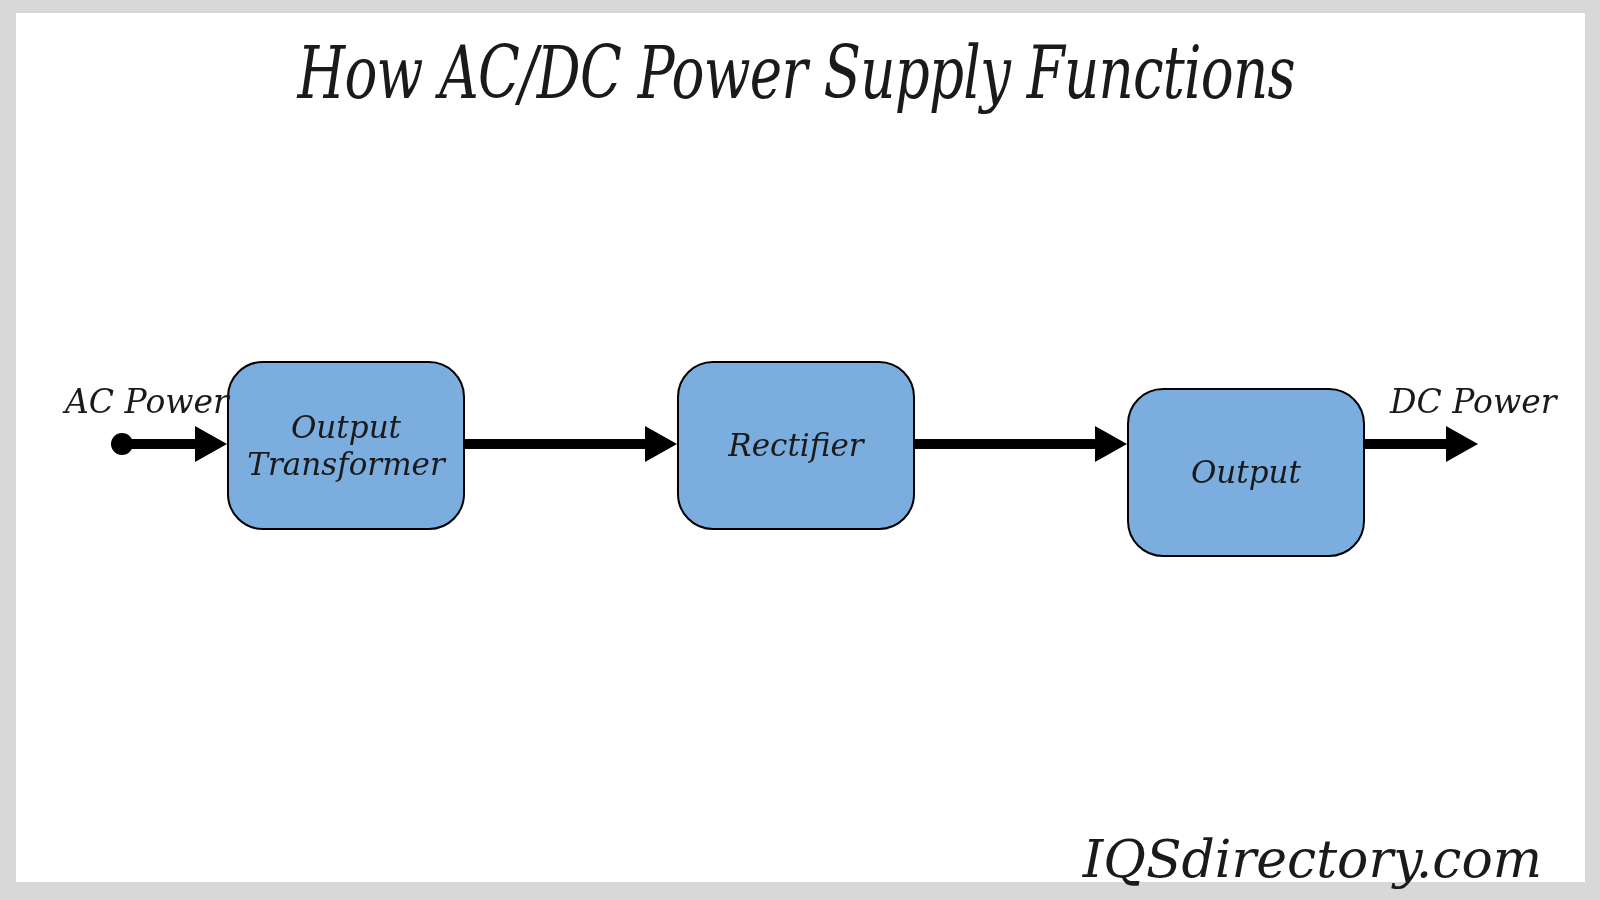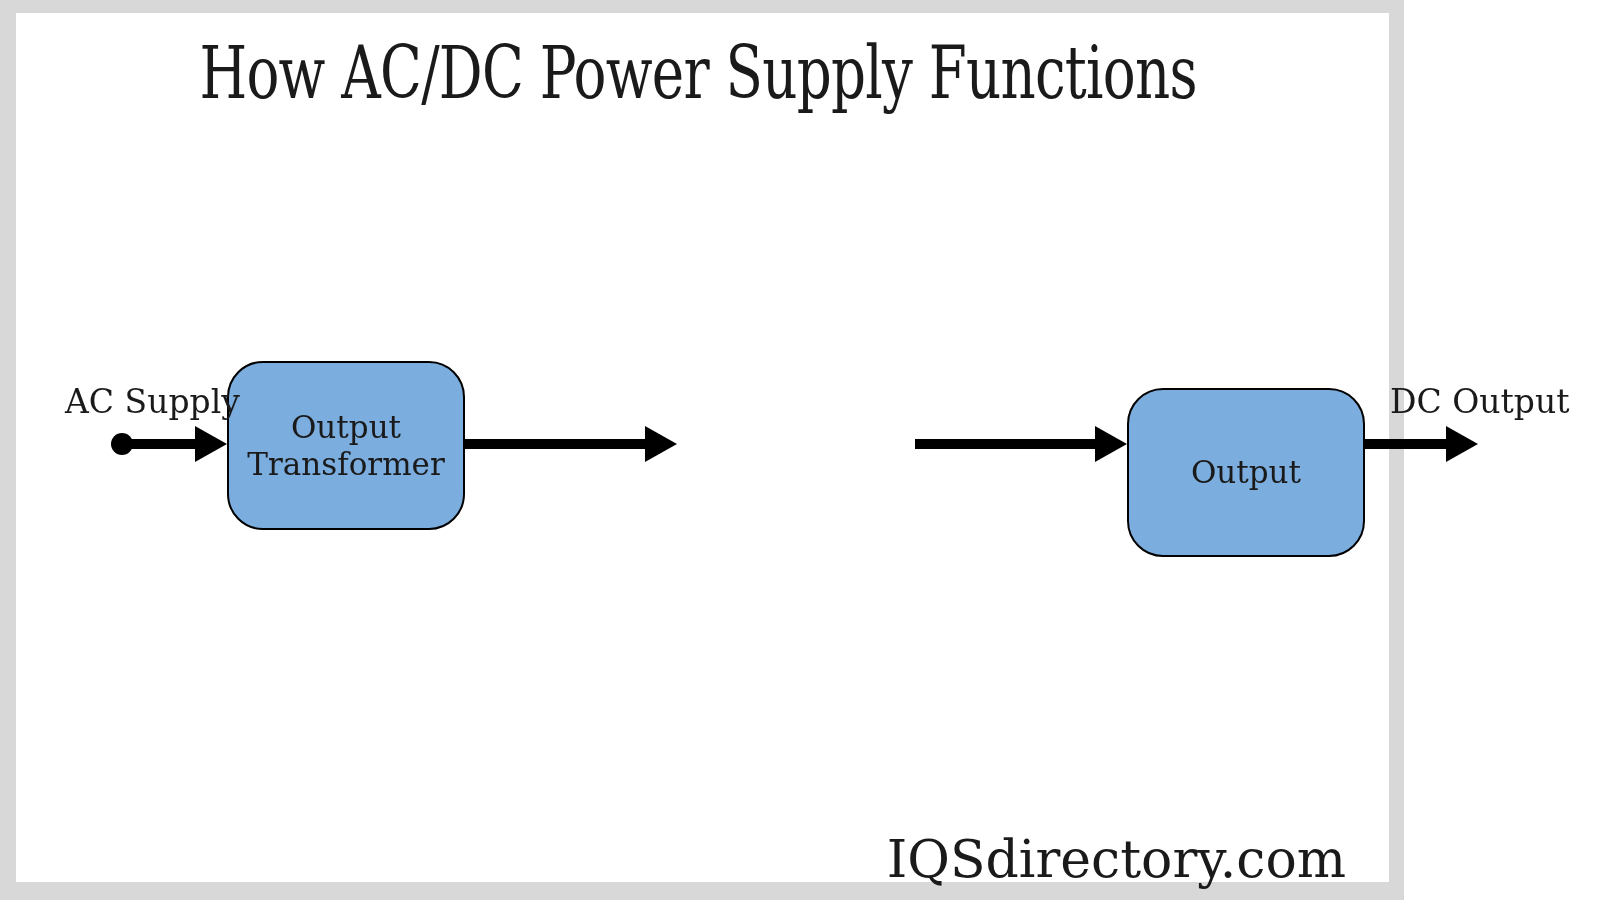--- a/index.html
+++ b/index.html
@@ -12,22 +12,23 @@
   }
   * { margin: 0; padding: 0; box-sizing: border-box; }
   html, body {
     width: 1600px; height: 900px;
     overflow: hidden;
     font-family: "DejaVu Serif", "Liberation Serif", serif;
   }
   .frame {
     position: absolute;
     inset: 0;
-    width: 1404px; height: 900px;
+    width: 1600px; height: 900px;
     background: var(--frame);
+    font-style: italic;
   }
   .canvas {
     position: absolute;
     left: 16px; top: 13px; right: 15px; bottom: 18px;
     background: var(--canvas);
   }
   .title {
     position: absolute;
     top: 24px; left: 0;
     width: 100%;
@@ -122,25 +123,28 @@
       <g>
         <line x1="1349" y1="431" x2="1433" y2="431"></line>
         <polygon points="1430,413 1462,431 1430,449"></polygon>
       </g>
     </svg>
 
     <div class="node node-input-transformer">
       <span class="node-label">Output Transformer</span>
     </div>
 
+    <div class="node node-rectifier">
+      <span class="node-label">Rectifier</span>
+    </div>
 
     <div class="node node-output">
       <span class="node-label">Output</span>
     </div>
 
-    <div class="io-label io-ac">AC Supply</div>
+    <div class="io-label io-ac">AC Power</div>
 
-    <div class="io-label io-dc">DC Output</div>
+    <div class="io-label io-dc">DC Power</div>
 
     <div class="watermark">IQSdirectory.com</div>
 
   </div>
 </div>
 
 </body></html>

